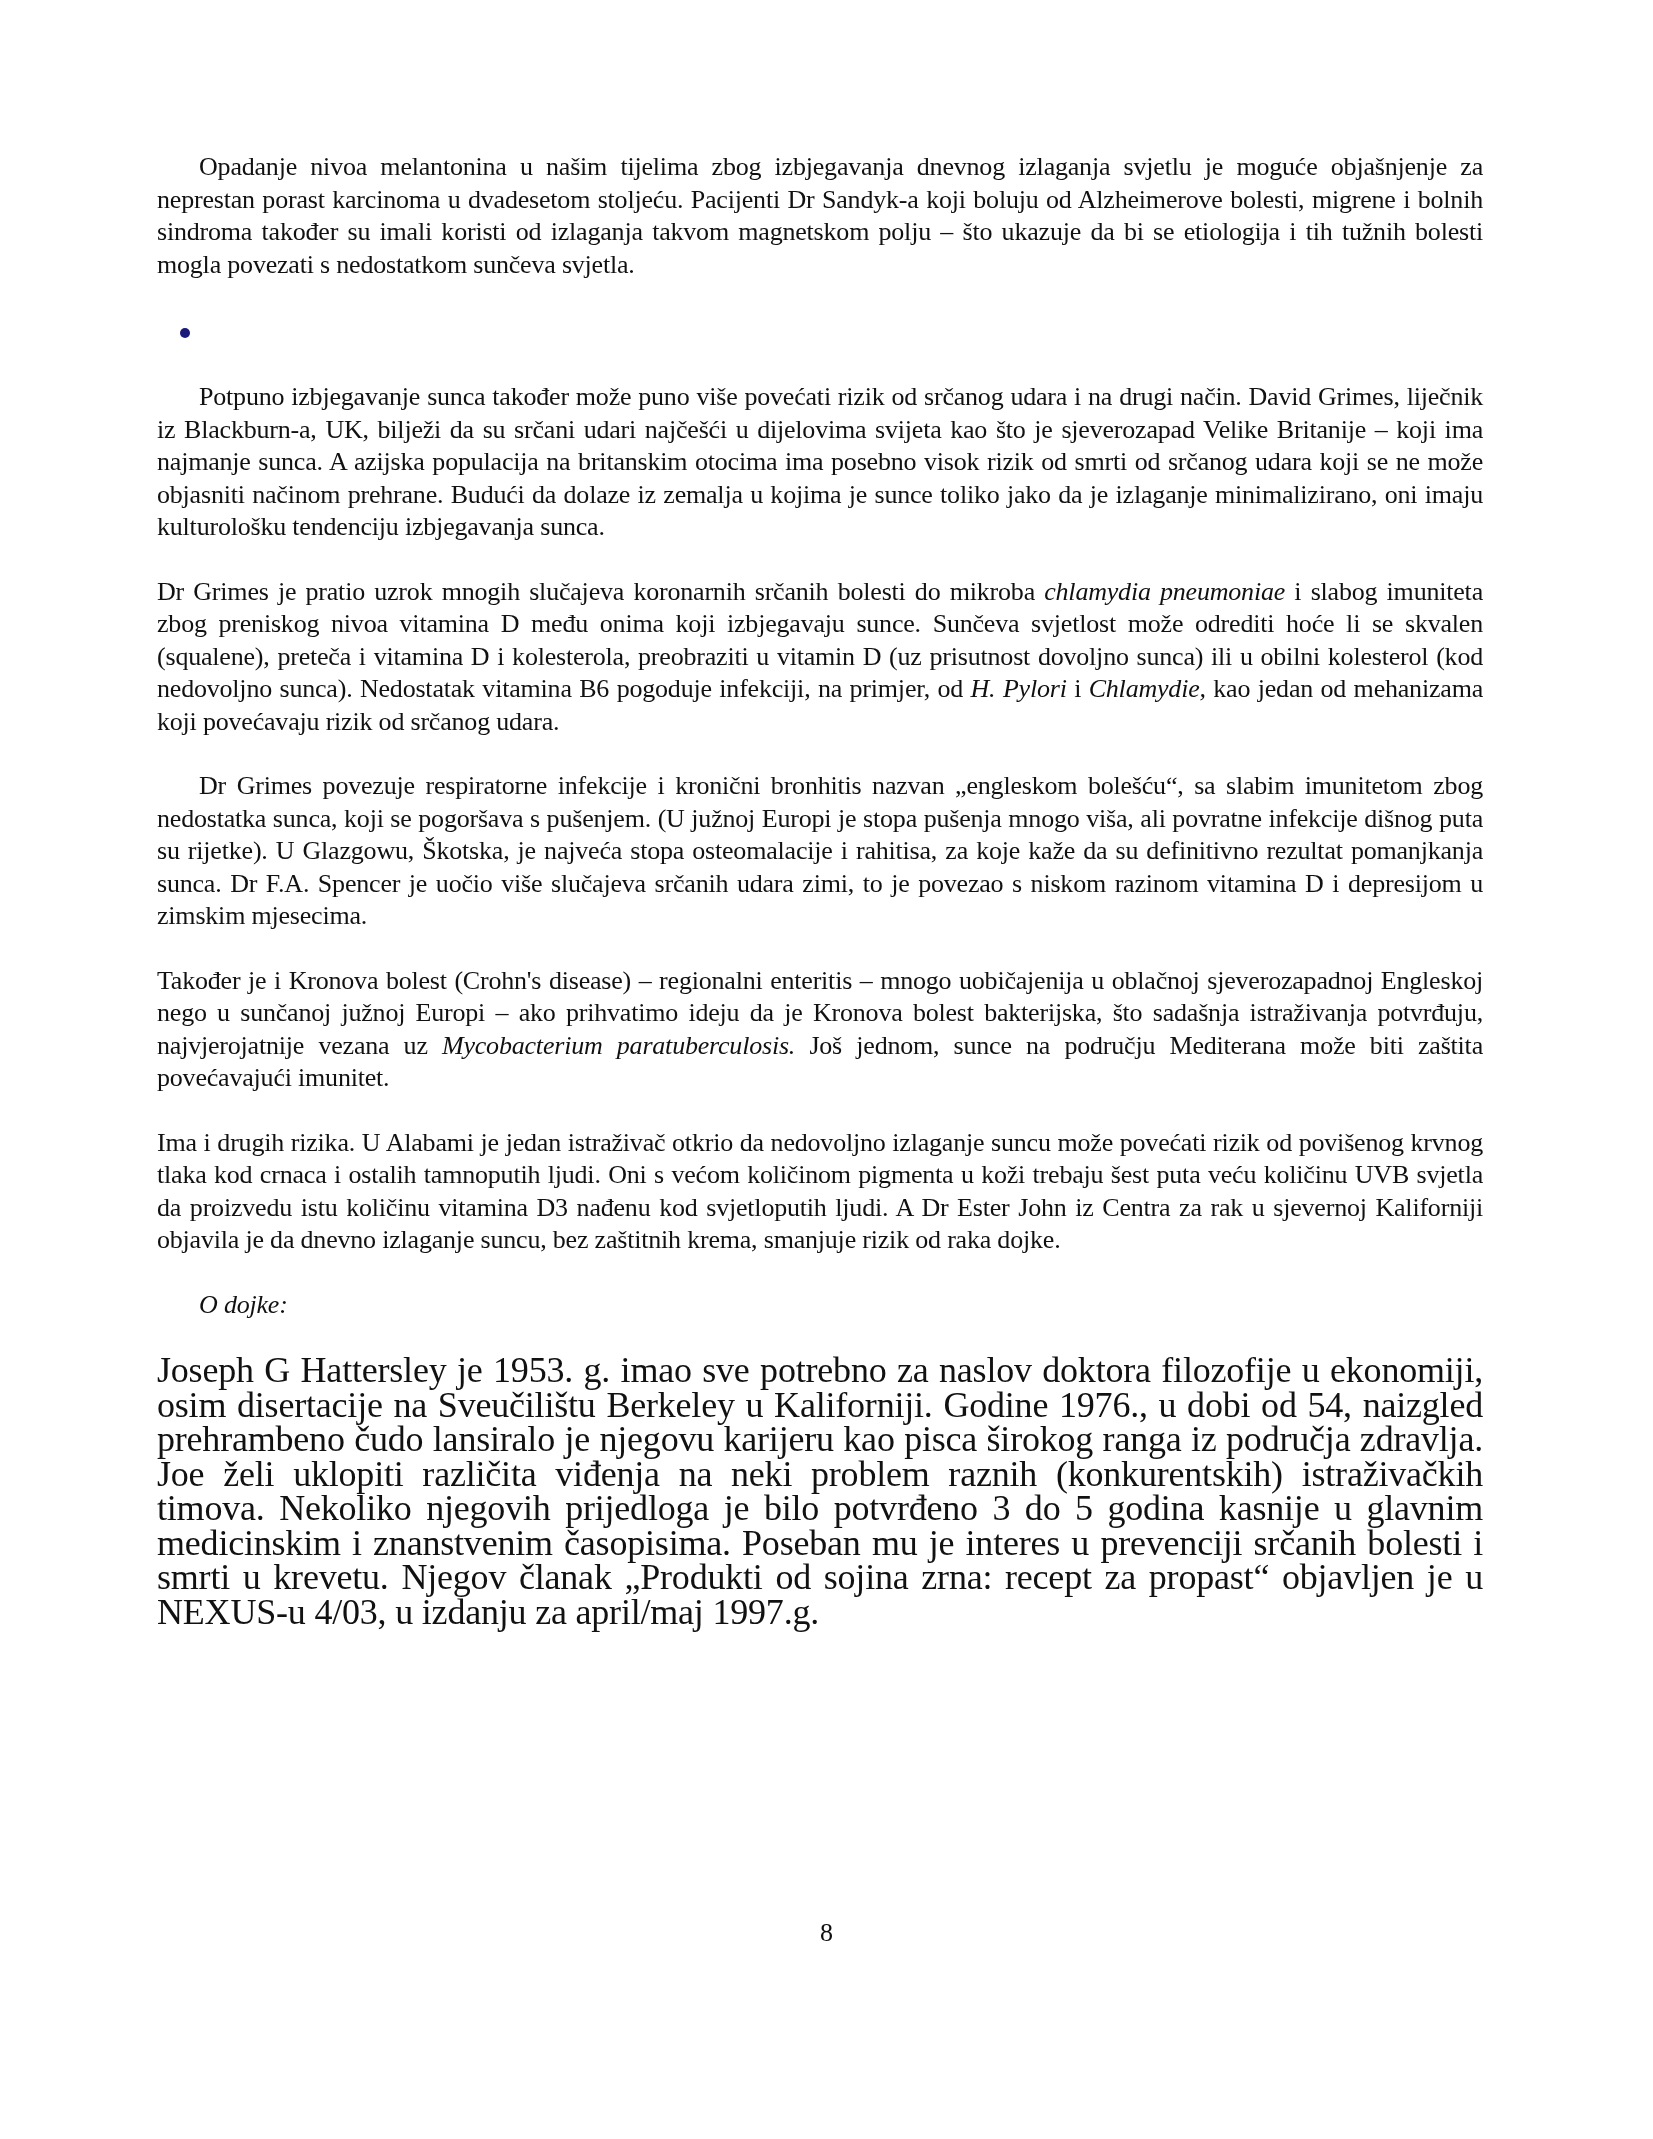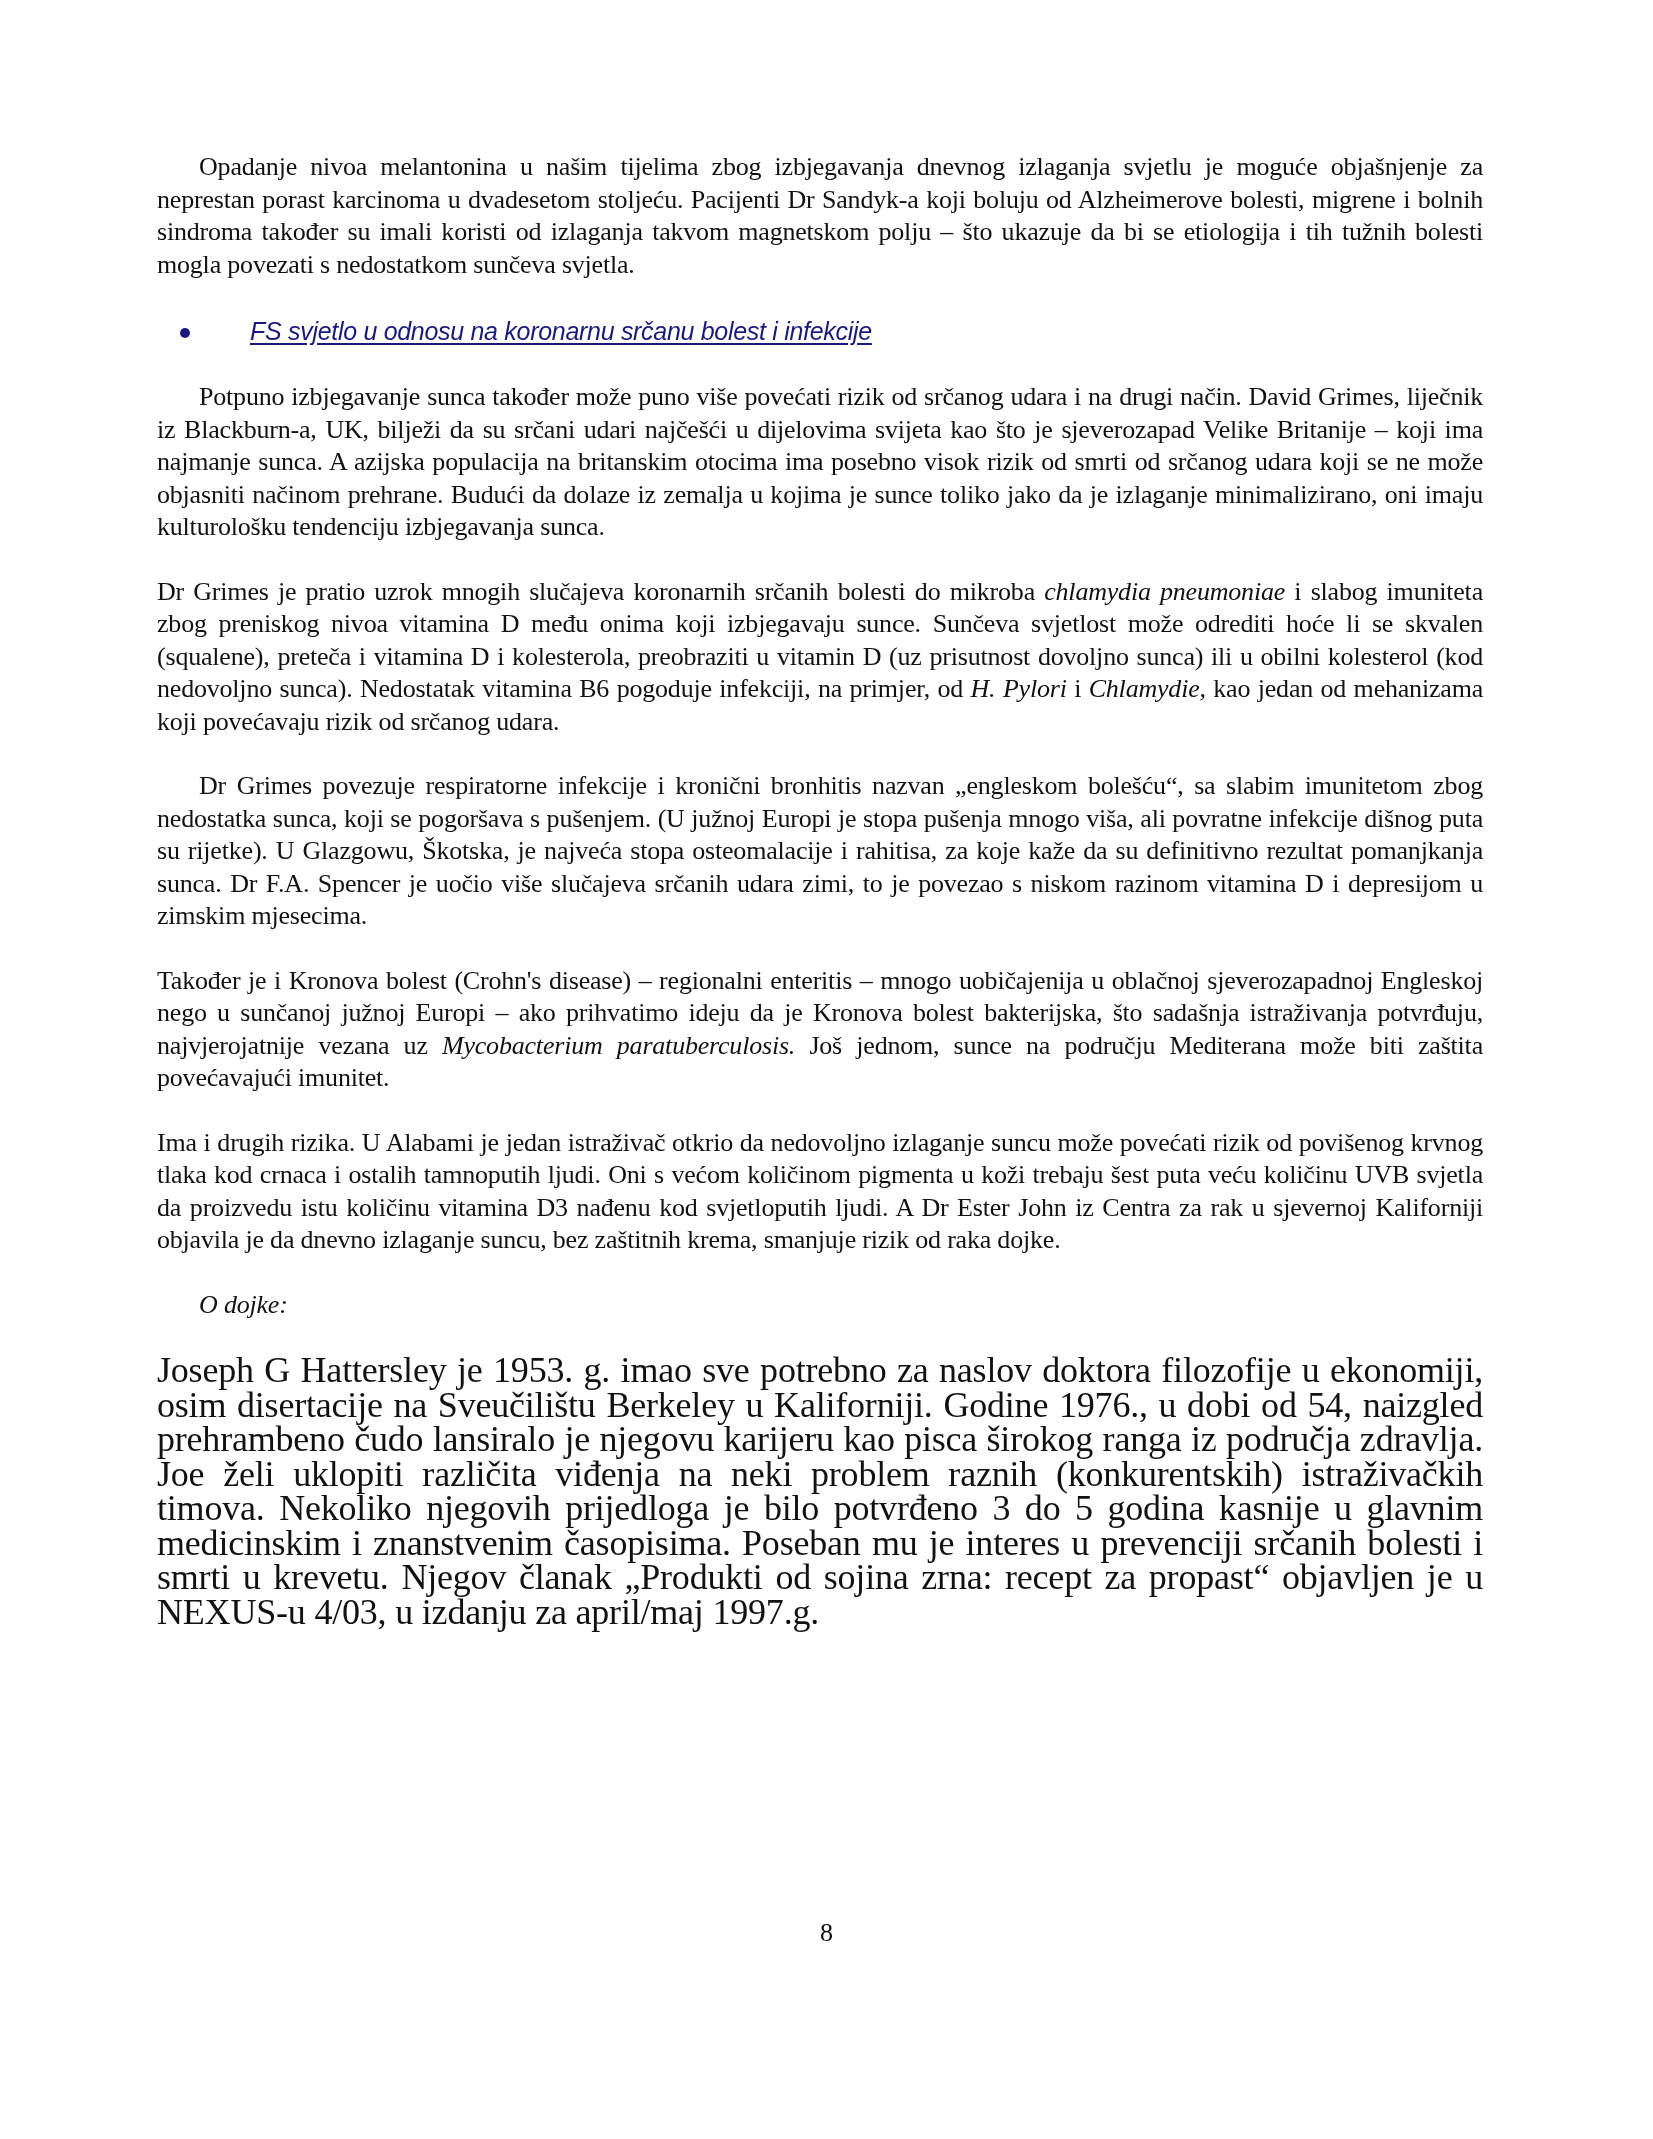--- a/index.html
+++ b/index.html
@@ -38,21 +38,20 @@
 </head>
 <body>
 
 <div class="page">
   <p class="indent">Opadanje nivoa melantonina u našim tijelima zbog izbjegavanja dnevnog izlaganja svjetlu je moguće objašnjenje za neprestan porast karcinoma u dvadesetom stoljeću. Pacijenti Dr Sandyk-a koji boluju od Alzheimerove bolesti, migrene i bolnih sindroma također su imali koristi od izlaganja takvom magnetskom polju – što ukazuje da bi se etiologija i tih tužnih bolesti mogla povezati s nedostatkom sunčeva svjetla.</p>
 
   <div class="gap"></div>
 
   <div class="bullet-row">
     <span class="bullet-dot"></span>
-    <a class="bullet-link">FS svjetlo u odnosu na koronarnu srčanu bolest i infekcije</a>
   </div>
 
   <div class="gap-sm"></div>
 
   <p class="indent">Potpuno izbjegavanje sunca također može puno više povećati rizik od srčanog udara i na drugi način. David Grimes, liječnik iz Blackburn-a, UK, bilježi da su srčani udari najčešći u dijelovima svijeta kao što je sjeverozapad Velike Britanije – koji ima najmanje sunca. A azijska populacija na britanskim otocima ima posebno visok rizik od smrti od srčanog udara koji se ne može objasniti načinom prehrane. Budući da dolaze iz zemalja u kojima je sunce toliko jako da je izlaganje minimalizirano, oni imaju kulturološku tendenciju izbjegavanja sunca.</p>
 
   <div class="gap"></div>
 
   <p><span>Dr Grimes je pratio uzrok mnogih slučajeva koronarnih srčanih bolesti do mikroba </span><em>chlamydia pneumoniae</em><span> i slabog imuniteta zbog preniskog nivoa vitamina D među onima koji izbjegavaju sunce. Sunčeva svjetlost može odrediti hoće li se skvalen (squalene), preteča i vitamina D i kolesterola, preobraziti u vitamin D (uz prisutnost dovoljno sunca) ili u obilni kolesterol (kod nedovoljno sunca). Nedostatak vitamina B6 pogoduje infekciji, na primjer, od </span><em>H. Pylori</em><span> i  </span><em>Chlamydie,</em><span> kao jedan od mehanizama koji povećavaju rizik od srčanog udara.</span></p>
 

